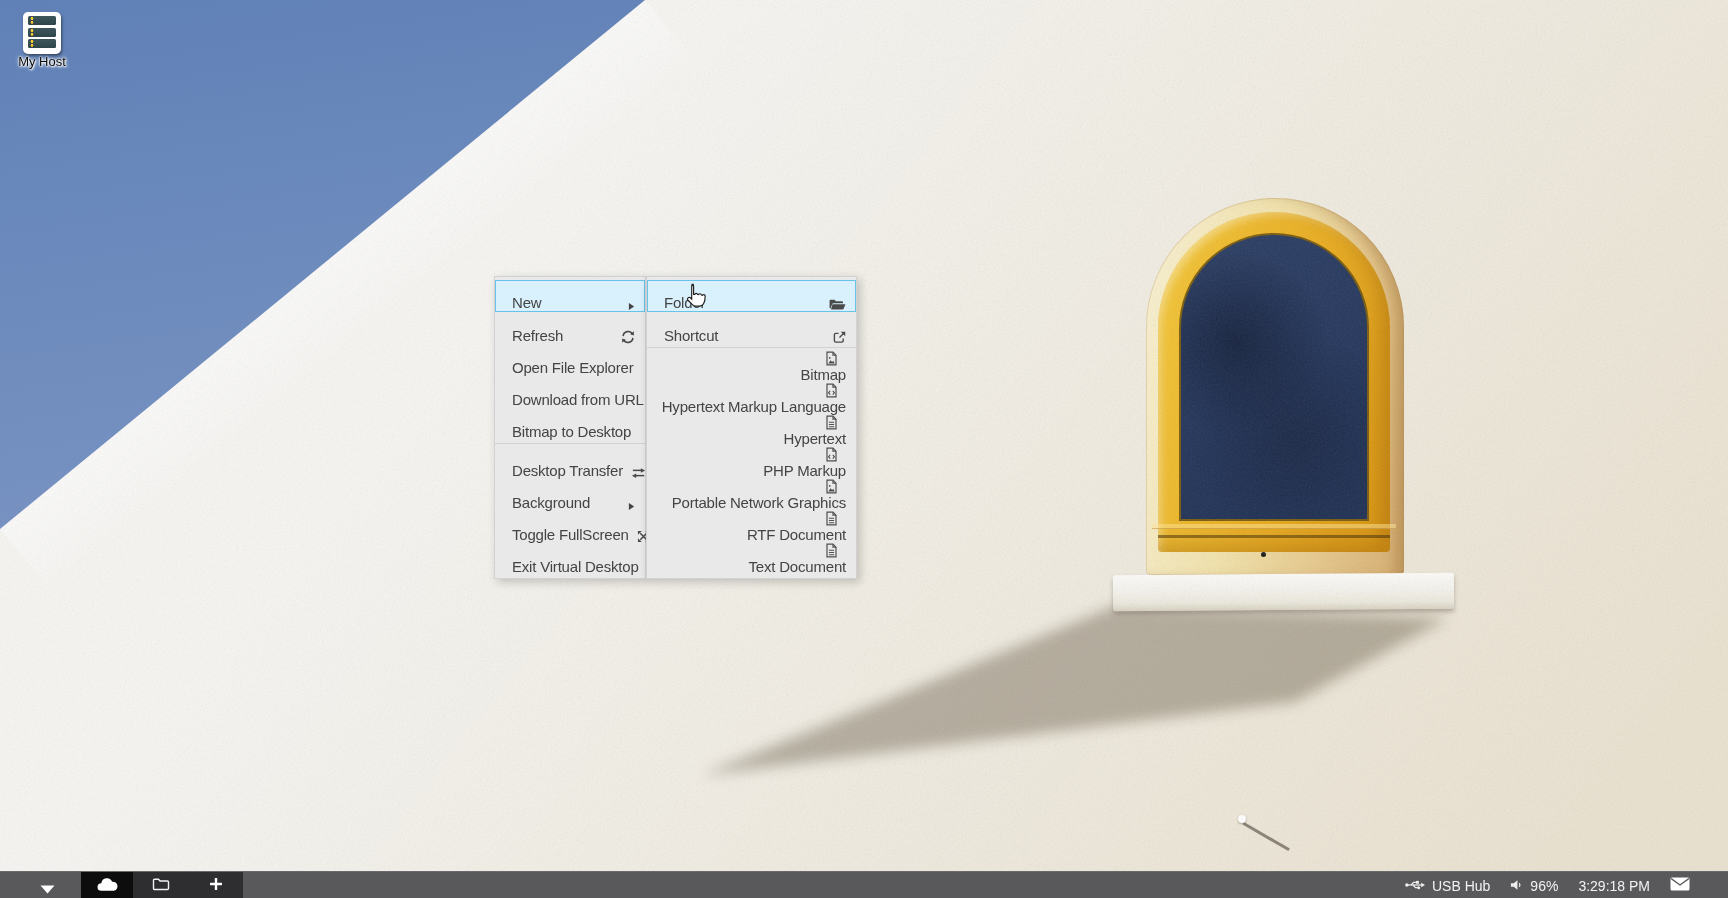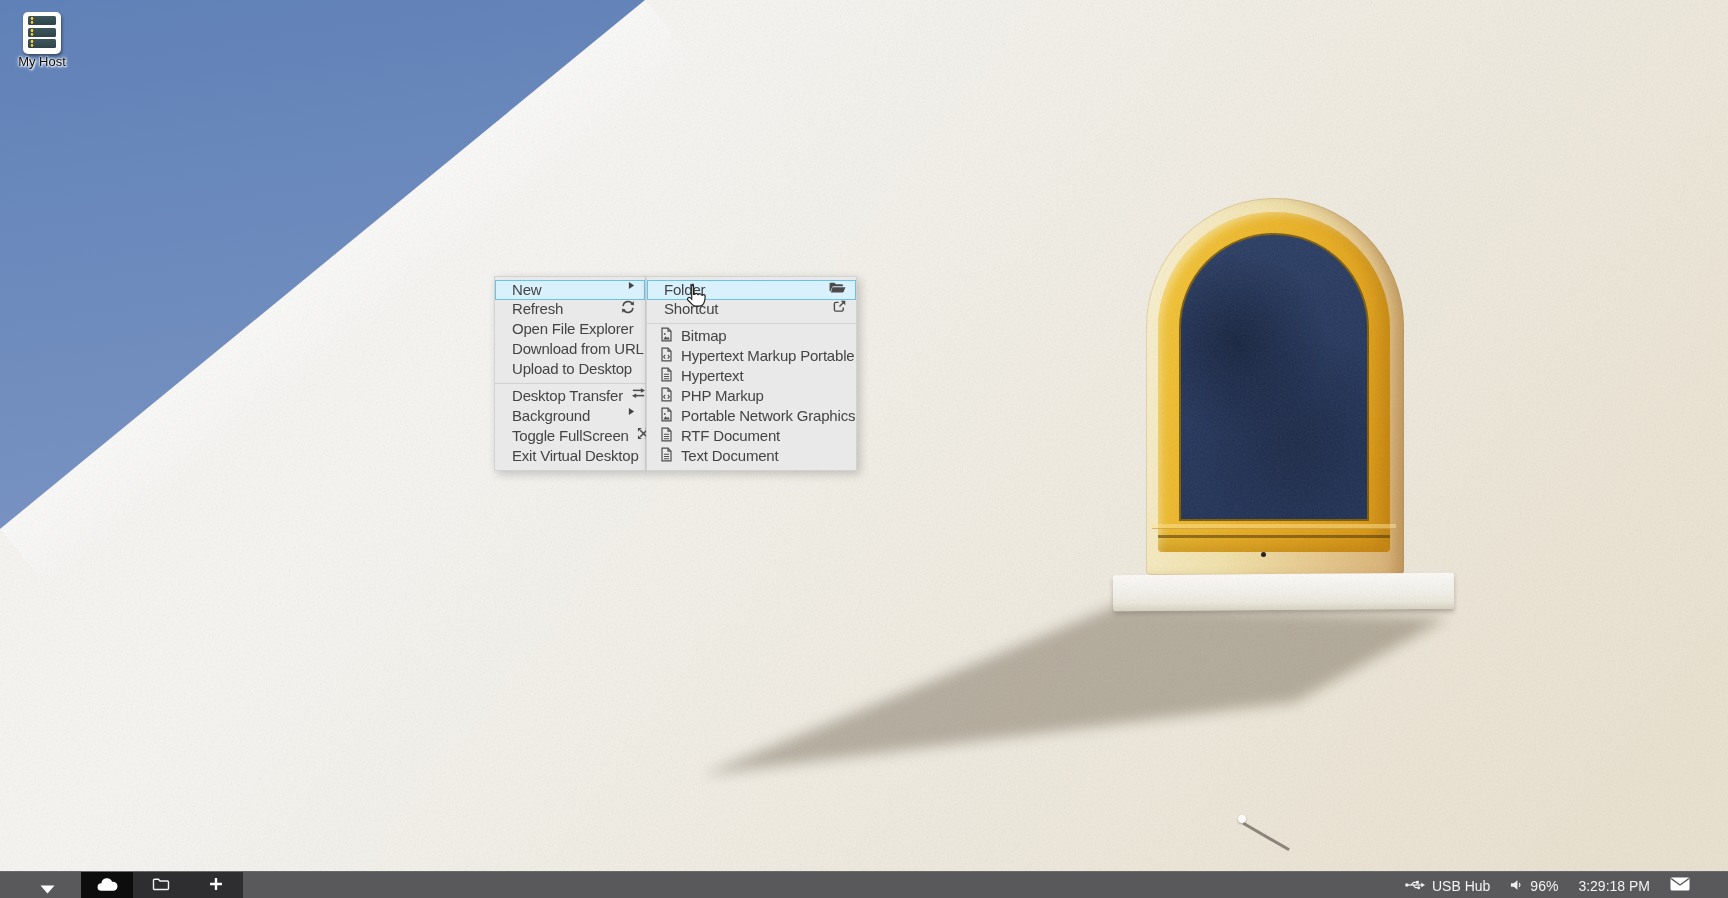--- a/index.html
+++ b/index.html
@@ -60,26 +60,26 @@
      linear-gradient(#3d565b,#2f4449);}
   .dicon .lab{margin-top:0;font-size:13px;color:#0a0a0a;
     text-shadow:0 0 2px #fff,0 0 2px #fff,0 0 4px #fff,1px 1px 2px #fff;}
 
   
   .menu{position:absolute;background:#e9e9e9;border:1px solid #d2d2d2;box-sizing:border-box;
     padding:3px 0;box-shadow:3px 3px 9px rgba(0,0,0,.2);font-size:15px;color:#444;
     letter-spacing:-.2px;}
   .menu1{left:494px;top:276px;width:152px;}
   .menu2{left:646px;top:276px;width:211px;}
-  .mi{display:flex;align-items:flex-start;height:20px;padding:0 10px 0 17px;box-sizing:border-box;}
+  .mi{display:flex;align-items:flex-end;height:32px;padding:0 10px 0 17px;box-sizing:border-box;}
   .mi .lbl{flex:1;white-space:nowrap;}
   .mi.hl{background:#d9f1fd;border:1px solid #69c2e9;padding:0 9px 0 16px;}
   .mi .ric{margin-left:8px;display:flex;align-items:center;flex:none;}
   .mi .lic{margin-right:7px;display:flex;align-items:center;justify-content:center;width:15px;flex:none;}
-  .mi.file{padding-left:12px;}
+  .mi.file{padding-left:12px;flex-direction:column;}
   .sep{height:1px;background:#d2d2d2;margin:3px 0;}
 
   
   .cursor{position:absolute;left:684px;top:283px;z-index:40;}
 
   
   .taskbar{position:absolute;left:0;top:871px;width:1728px;height:27px;background:#59595b;
     border-top:1px solid #6a6a6c;box-sizing:border-box;z-index:30;color:#f2f2f2;font-size:14px;}
   .caret{position:absolute;left:40px;top:9px;}
   .tbtn{position:absolute;top:0;height:27px;display:flex;align-items:center;justify-content:center;}
@@ -157,21 +157,21 @@
           </svg>
         </span>
     </div>
     <div class="mi">
       <span class="lbl">Open File Explorer</span>
     </div>
     <div class="mi">
       <span class="lbl">Download from URL</span>
     </div>
     <div class="mi">
-      <span class="lbl">Upload to Desktop</span>
+      <span class="lbl">Bitmap to Desktop</span>
     </div>
     <div class="sep"></div>
     <div class="mi">
       <span class="lbl">Desktop Transfer</span>
       <span class="ric">
         <svg width="15" height="12" viewBox="0 0 16 12">
           <path d="M2 3.2 H11" stroke="#4a4a4a" stroke-width="1.6"></path>
           <path d="M10.5 0.8 L15 3.2 L10.5 5.6 Z" fill="#4a4a4a"></path>
           <path d="M14 8.8 H5" stroke="#4a4a4a" stroke-width="1.6"></path>
           <path d="M5.5 6.4 L1 8.8 L5.5 11.2 Z" fill="#4a4a4a"></path>
@@ -233,21 +233,21 @@
       <span class="lbl">Bitmap</span>
     </div>
     <div class="mi file">
       <span class="lic">
         <svg width="13" height="15" viewBox="0 0 12 15" fill="none" stroke="#4f4f4f" stroke-width="1.2">
           <path d="M1.5 1.2 h6 l3 3 v9.6 h-9 z"></path>
             <path d="M7.5 1.2 v3 h3"></path>
           <path d="M4.7 7.8 L3.1 9.7 L4.7 11.6 M7.3 7.8 L8.9 9.7 L7.3 11.6" stroke-width="1.1"></path>
           </svg>
         </span>
-      <span class="lbl">Hypertext Markup Portable</span>
+      <span class="lbl">Hypertext Markup Language</span>
     </div>
     <div class="mi file">
       <span class="lic">
         <svg width="13" height="15" viewBox="0 0 12 15" fill="none" stroke="#4f4f4f" stroke-width="1.2">
           <path d="M1.5 1.2 h6 l3 3 v9.6 h-9 z"></path>
             <path d="M7.5 1.2 v3 h3"></path>
           <path d="M3.4 7.2 h5.2 M3.4 9.5 h5.2 M3.4 11.8 h5.2" stroke-width="1.1"></path>
           </svg>
         </span>
       <span class="lbl">Hypertext</span>

